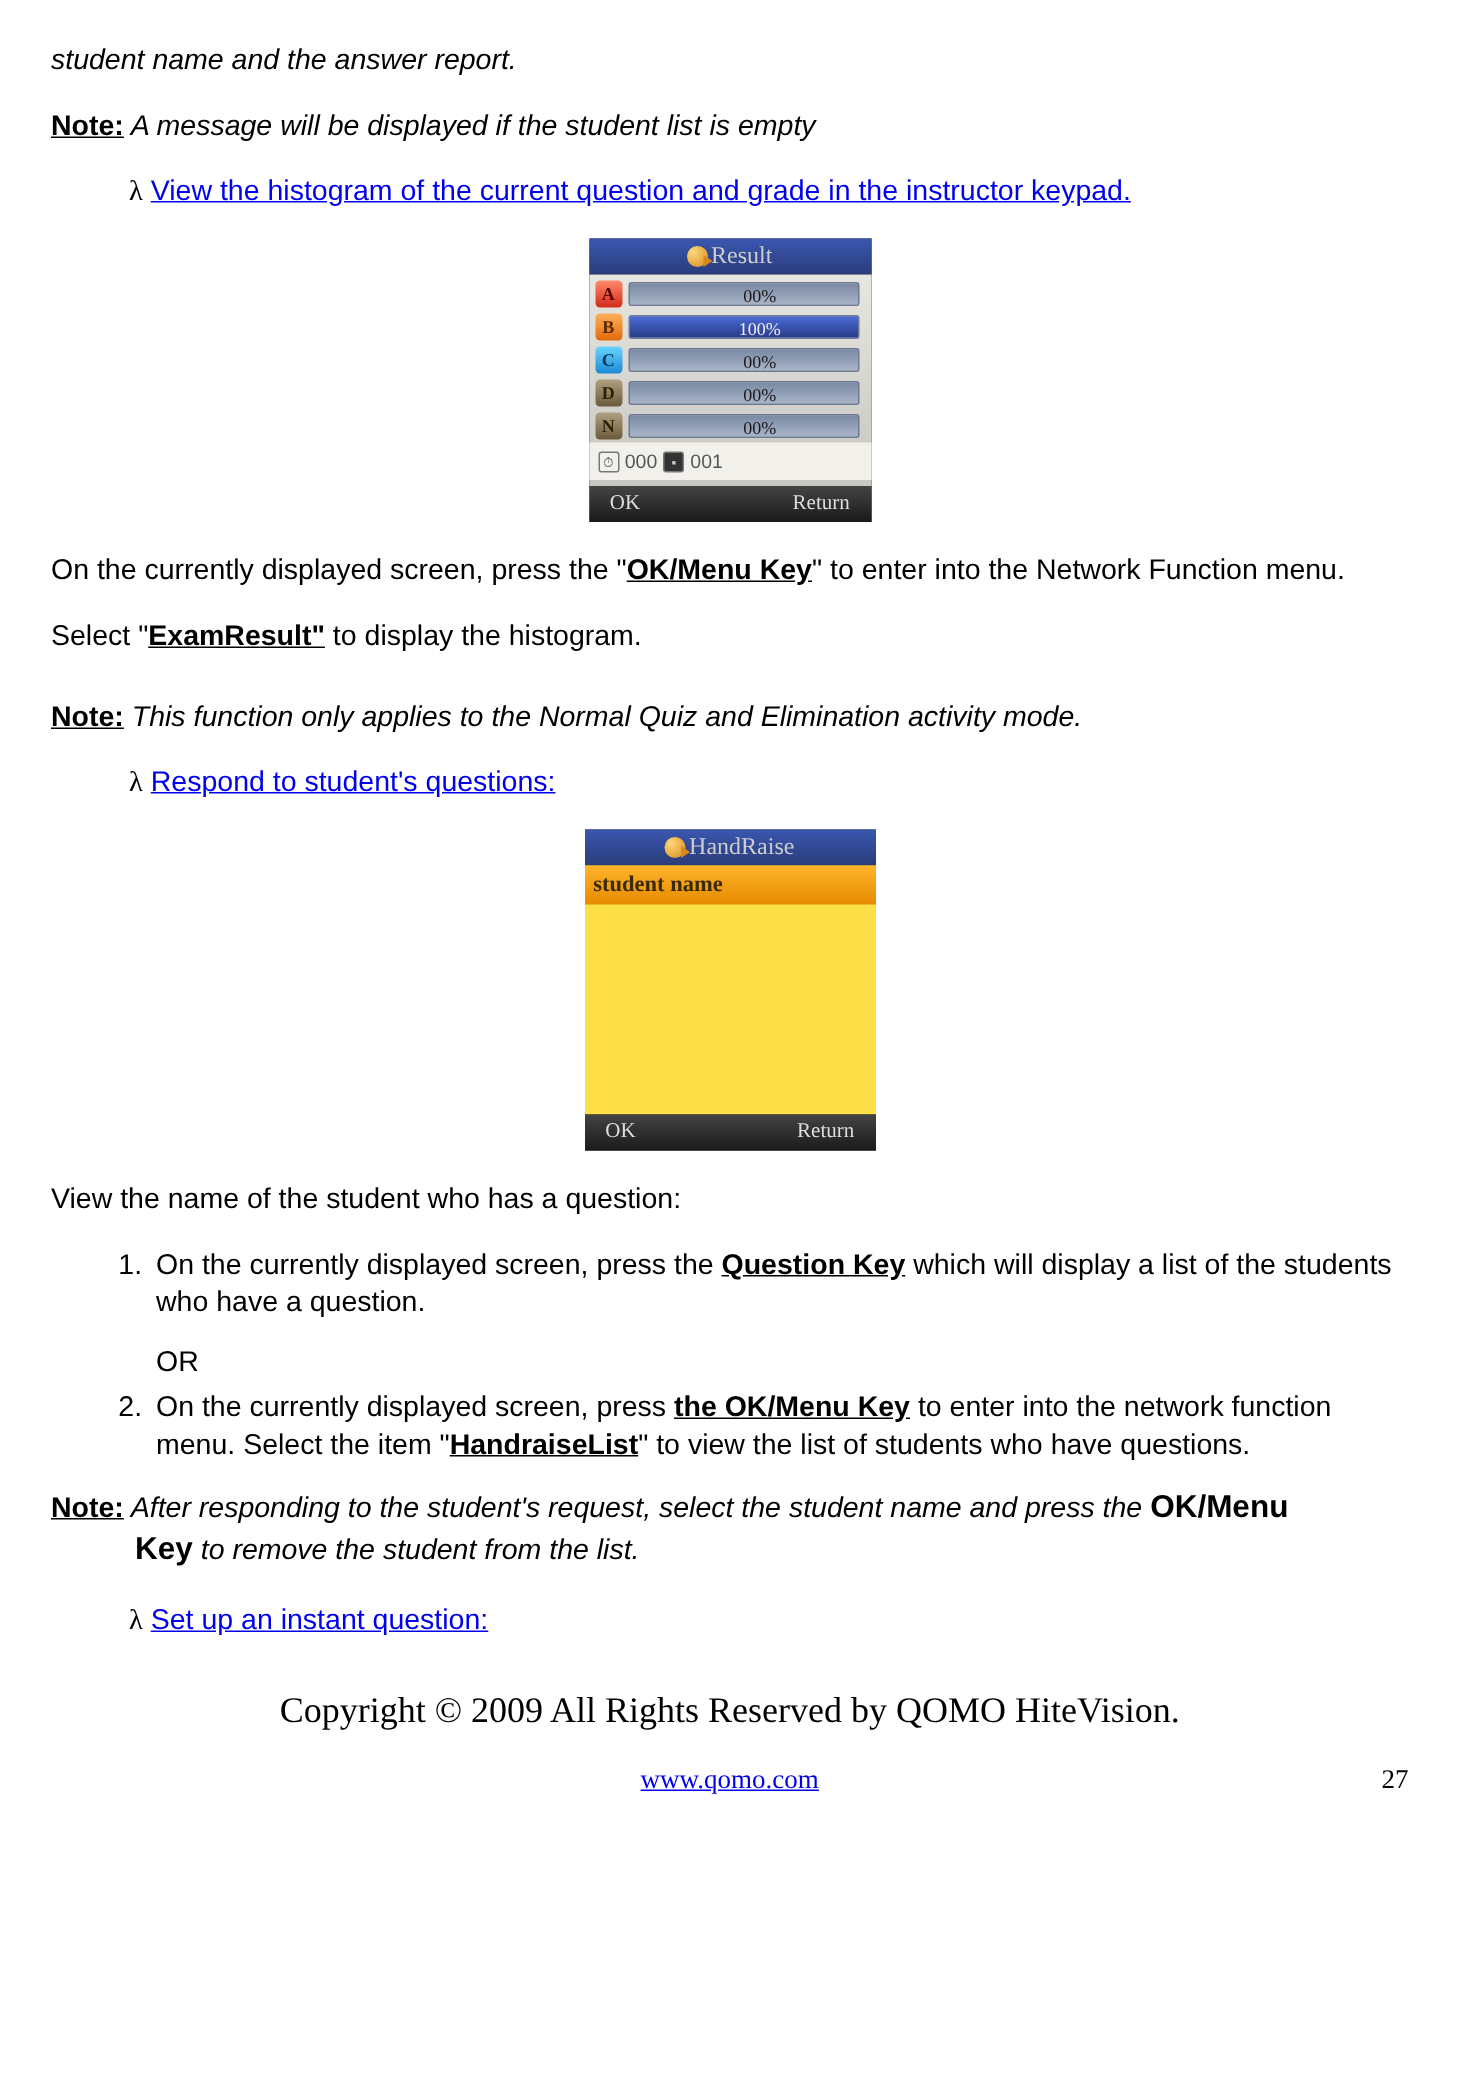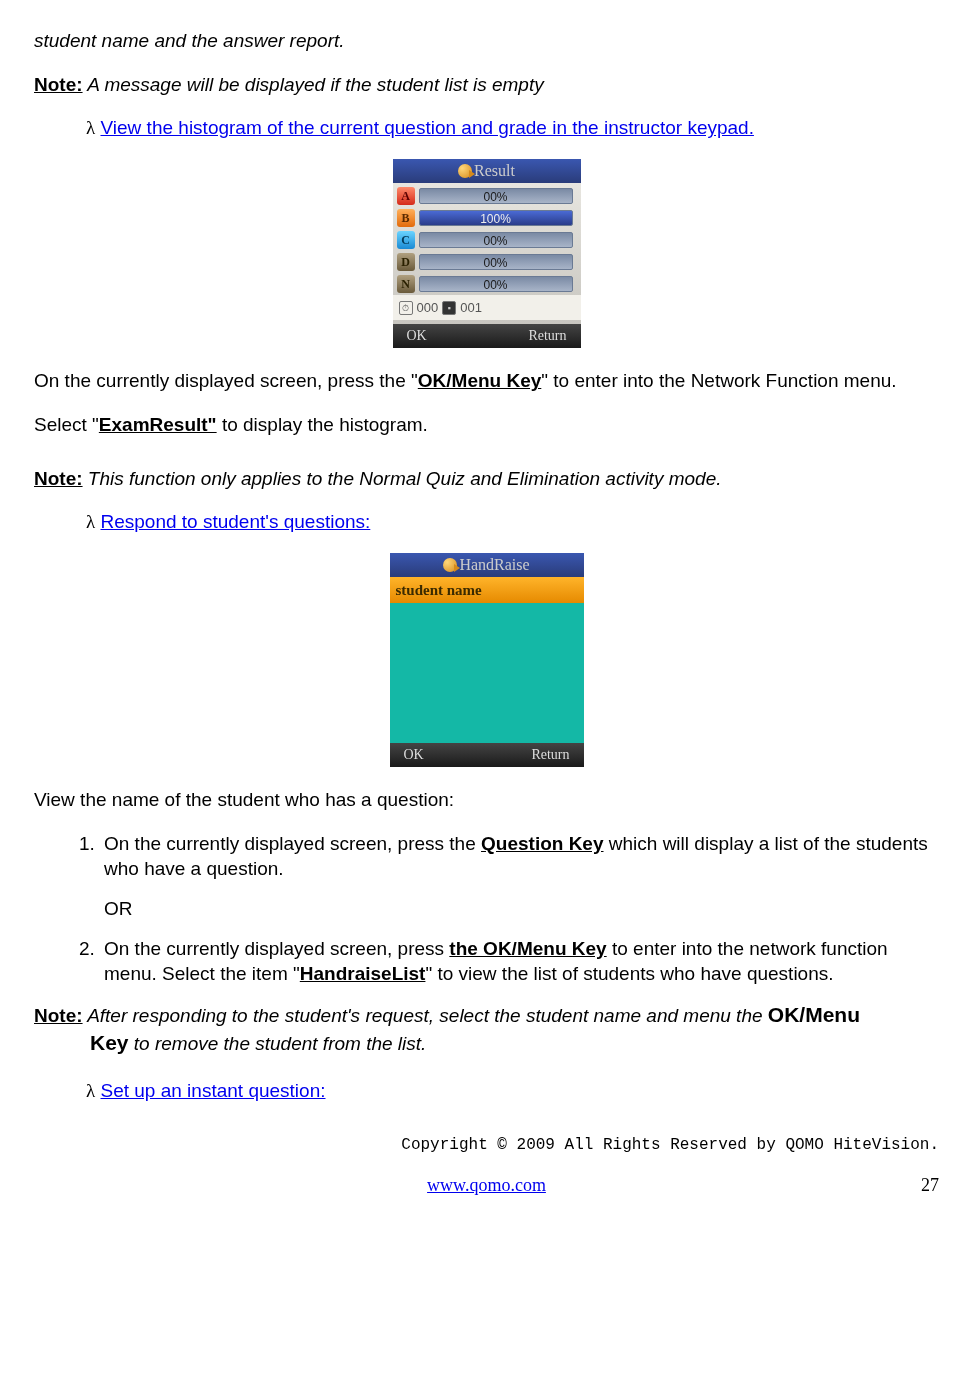--- a/index.html
+++ b/index.html
@@ -114,21 +114,22 @@
       background: linear-gradient(#4a6ad4, #2a3c8a);
       border-radius: 1px;
     }
     .result-pct {
       position: absolute;
       width: 100%;
       text-align: center;
       font-size: 12px;
       color: #1a1a1a;
       top: 0;
-      font-family: Liberation Sans, sans-serif;
+      font-family: Liberation Serif, serif;
+      padding-left: 11px;
     }
     .result-status {
       padding: 4px 6px;
       background: #f2f0ea;
       font-size: 13px;
       color: #555;
       display: flex;
       align-items: center;
       gap: 4px;
     }
@@ -147,21 +148,21 @@
       height: 24px;
       display: flex;
       color: #ddd;
       font-size: 14px;
       align-items: center;
       padding: 0 14px;
       justify-content: space-between;
       font-family: 'Times New Roman', serif;
     }
     .handraise-body {
-      background: #14b8a6;
+      background: #fde047;
       min-height: 166px;
     }
     .handraise-student {
       background: linear-gradient(#ffb42a, #e68a00);
       color: #3a2a00;
       font-family: 'Times New Roman', serif;
       font-size: 15px;
       padding: 3px 6px;
       font-weight: bold;
     }
@@ -171,37 +172,37 @@
     ol.steps {
       margin: 0 0 14px 34px;
       padding-left: 32px;
     }
     ol.steps li {
       margin-bottom: 14px;
       padding-left: 4px;
     }
     .or-row {
       margin-left: 70px;
-      margin-bottom: 14px;
+      margin-bottom: 4px;
     }
     .note3-para {
       margin: 0 0 20px 0;
     }
     .note3-para .line2 {
       margin-left: 56px;
       display: block;
     }
     .big-bold {
       font-weight: bold;
       font-size: 21px;
     }
     .footer-copy {
-      text-align: right;
-      font-family: Liberation Mono, monospace;
-      font-size: 16px;
+      text-align: center;
+      font-family: Liberation Serif, serif;
+      font-size: 24px;
       margin-top: 32px;
       margin-bottom: 16px;
     }
     .footer-row {
       display: flex;
       justify-content: flex-start;
       align-items: baseline;
       font-family: 'Times New Roman', serif;
       font-size: 18px;
     }
@@ -330,21 +331,21 @@
   </li>
 </ol>
 <div class="or-row">OR</div>
 <ol class="steps" start="2">
   <li>
     <span>On the currently displayed screen, press </span><span class="bold">the OK/Menu Key</span><span> to enter into the network function menu. Select the item "</span><span class="bold">HandraiseList</span><span>" to view the list of students who have questions.</span>
   </li>
 </ol>
 
 <p class="note3-para justify">
-  <span class="bold">Note:</span><span class="italic"> After responding to the student's request, select the student name and menu the </span><span class="big-bold">OK/Menu</span>
+  <span class="bold">Note:</span><span class="italic"> After responding to the student's request, select the student name and press the </span><span class="big-bold">OK/Menu</span>
   <span class="line2"><span class="big-bold">Key</span><span class="italic"> to remove the student from the list.</span></span>
 </p>
 
 <div class="lambda-row">
   <span class="lambda-sym">λ</span>
   <span class="link">Set up an instant question:</span>
 </div>
 
 <div class="footer-copy">Copyright © 2009 All Rights Reserved by QOMO HiteVision.</div>
 <div class="footer-row">

